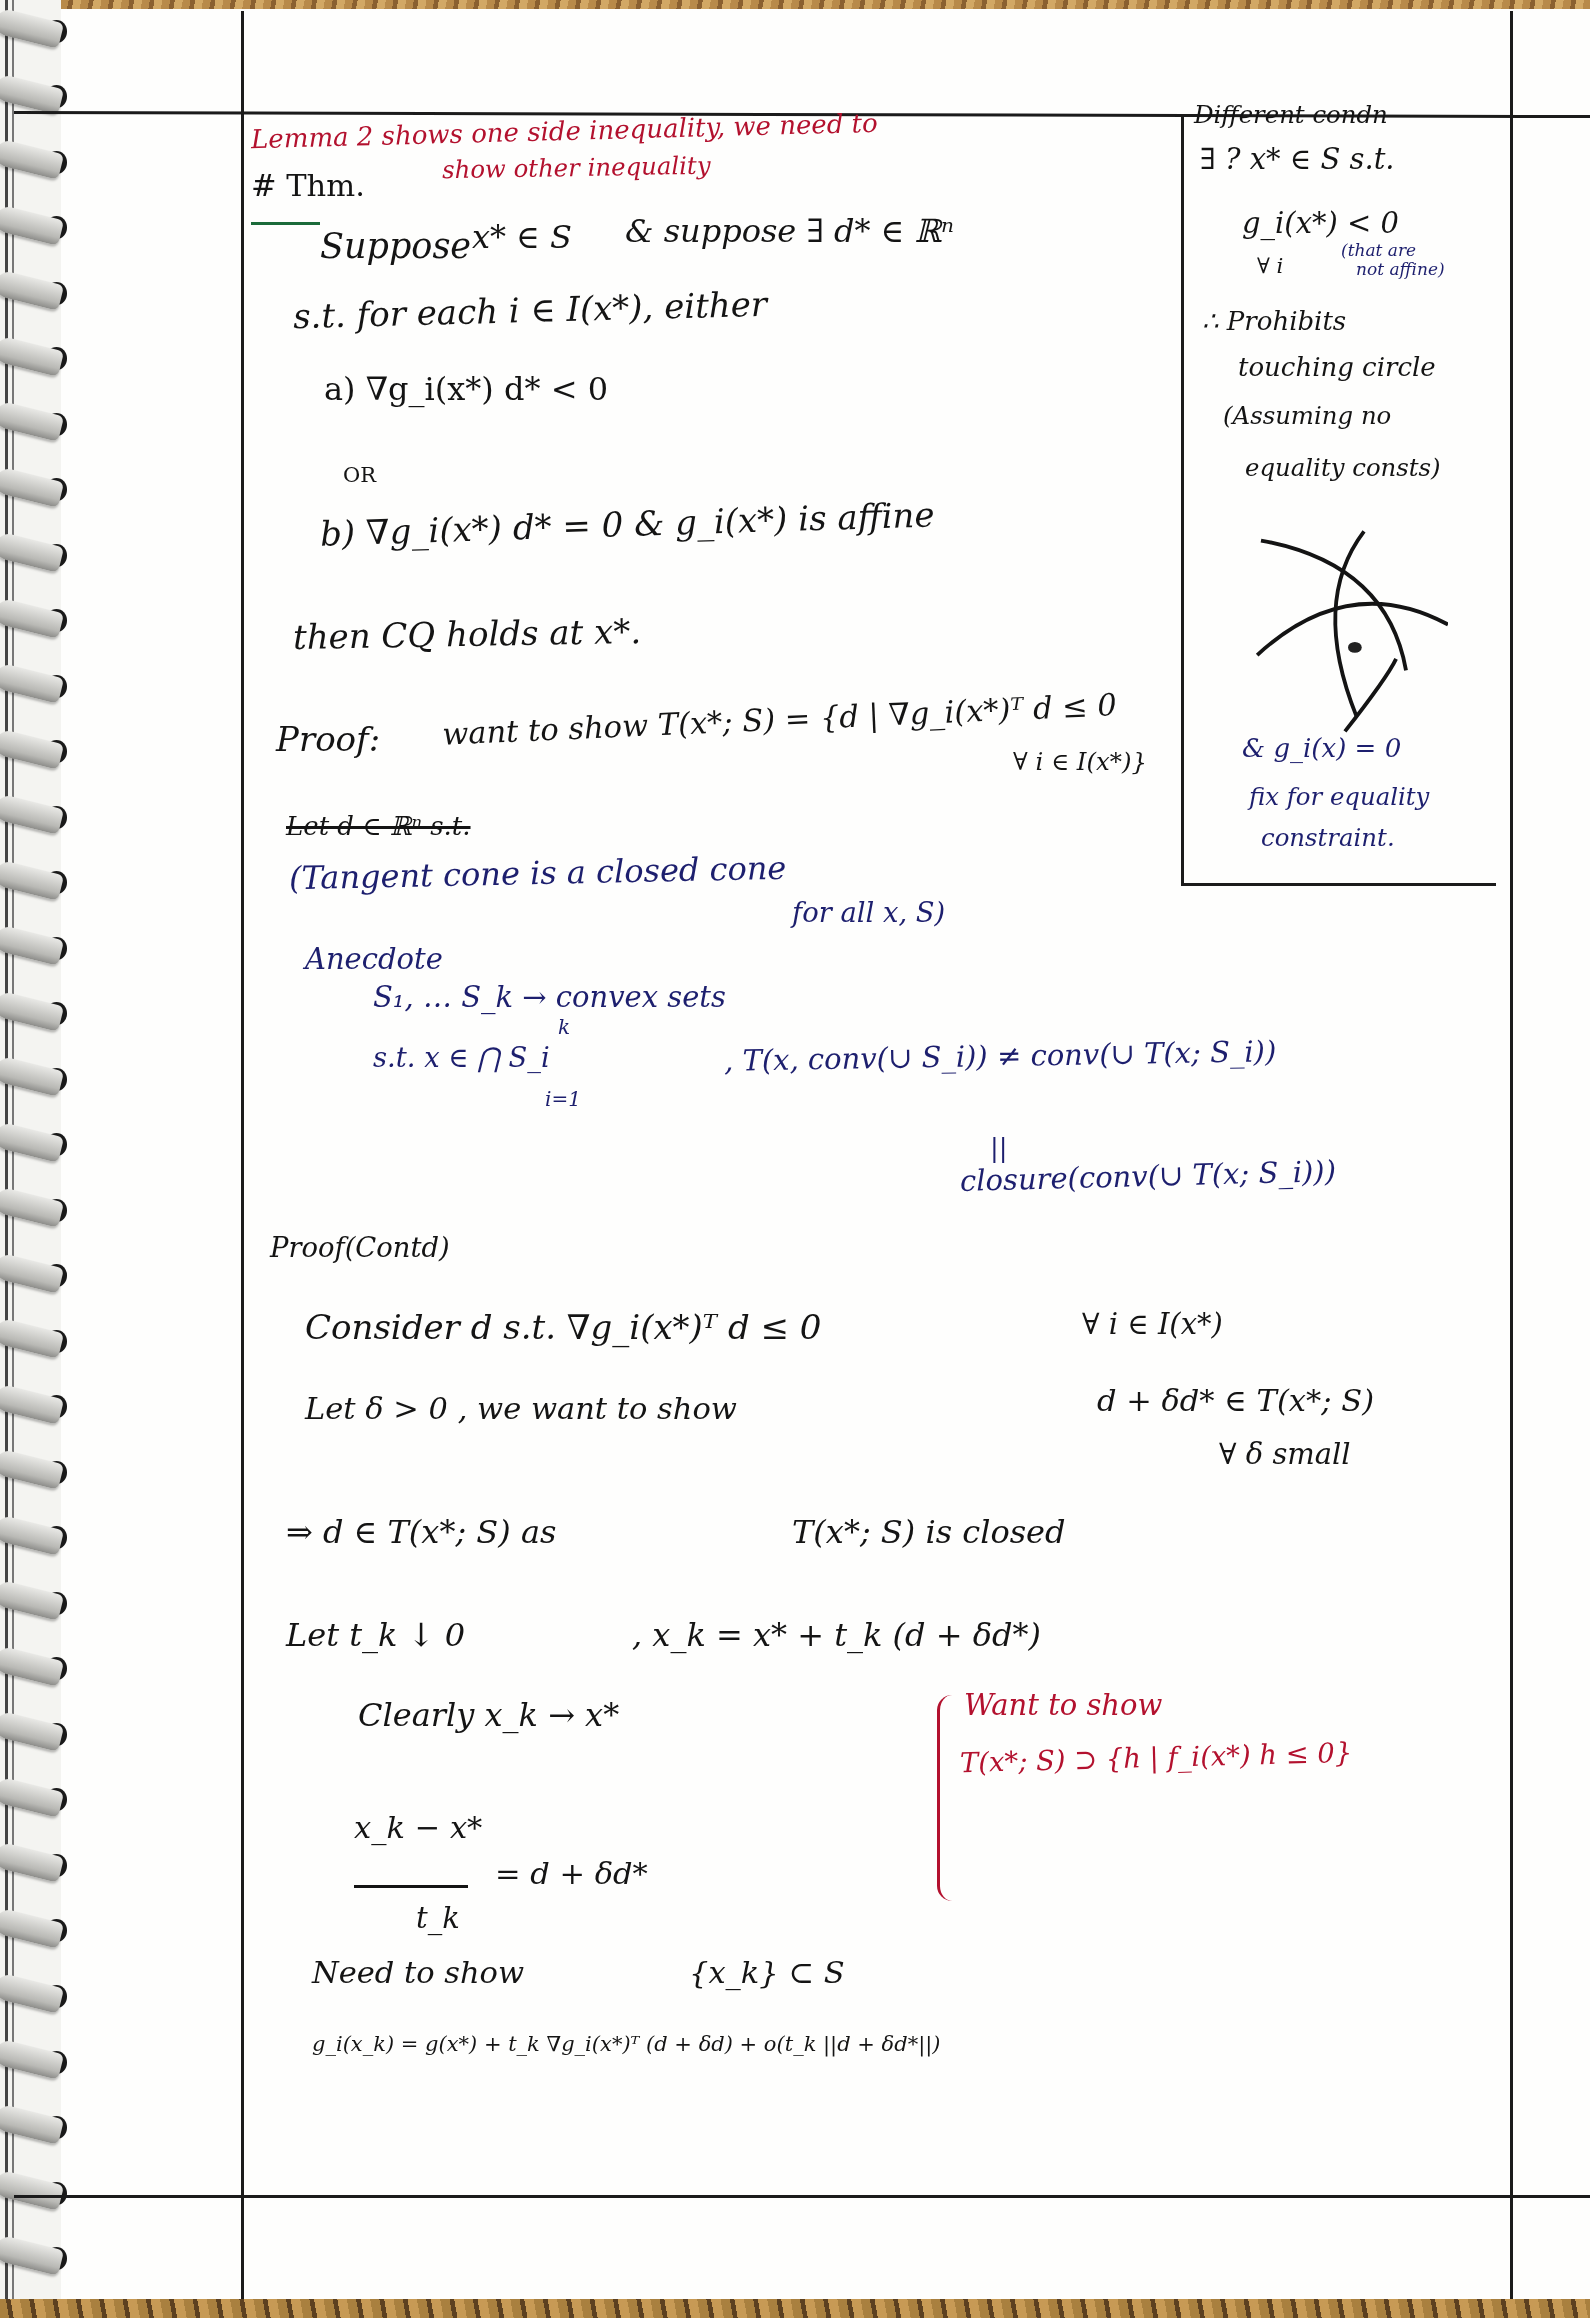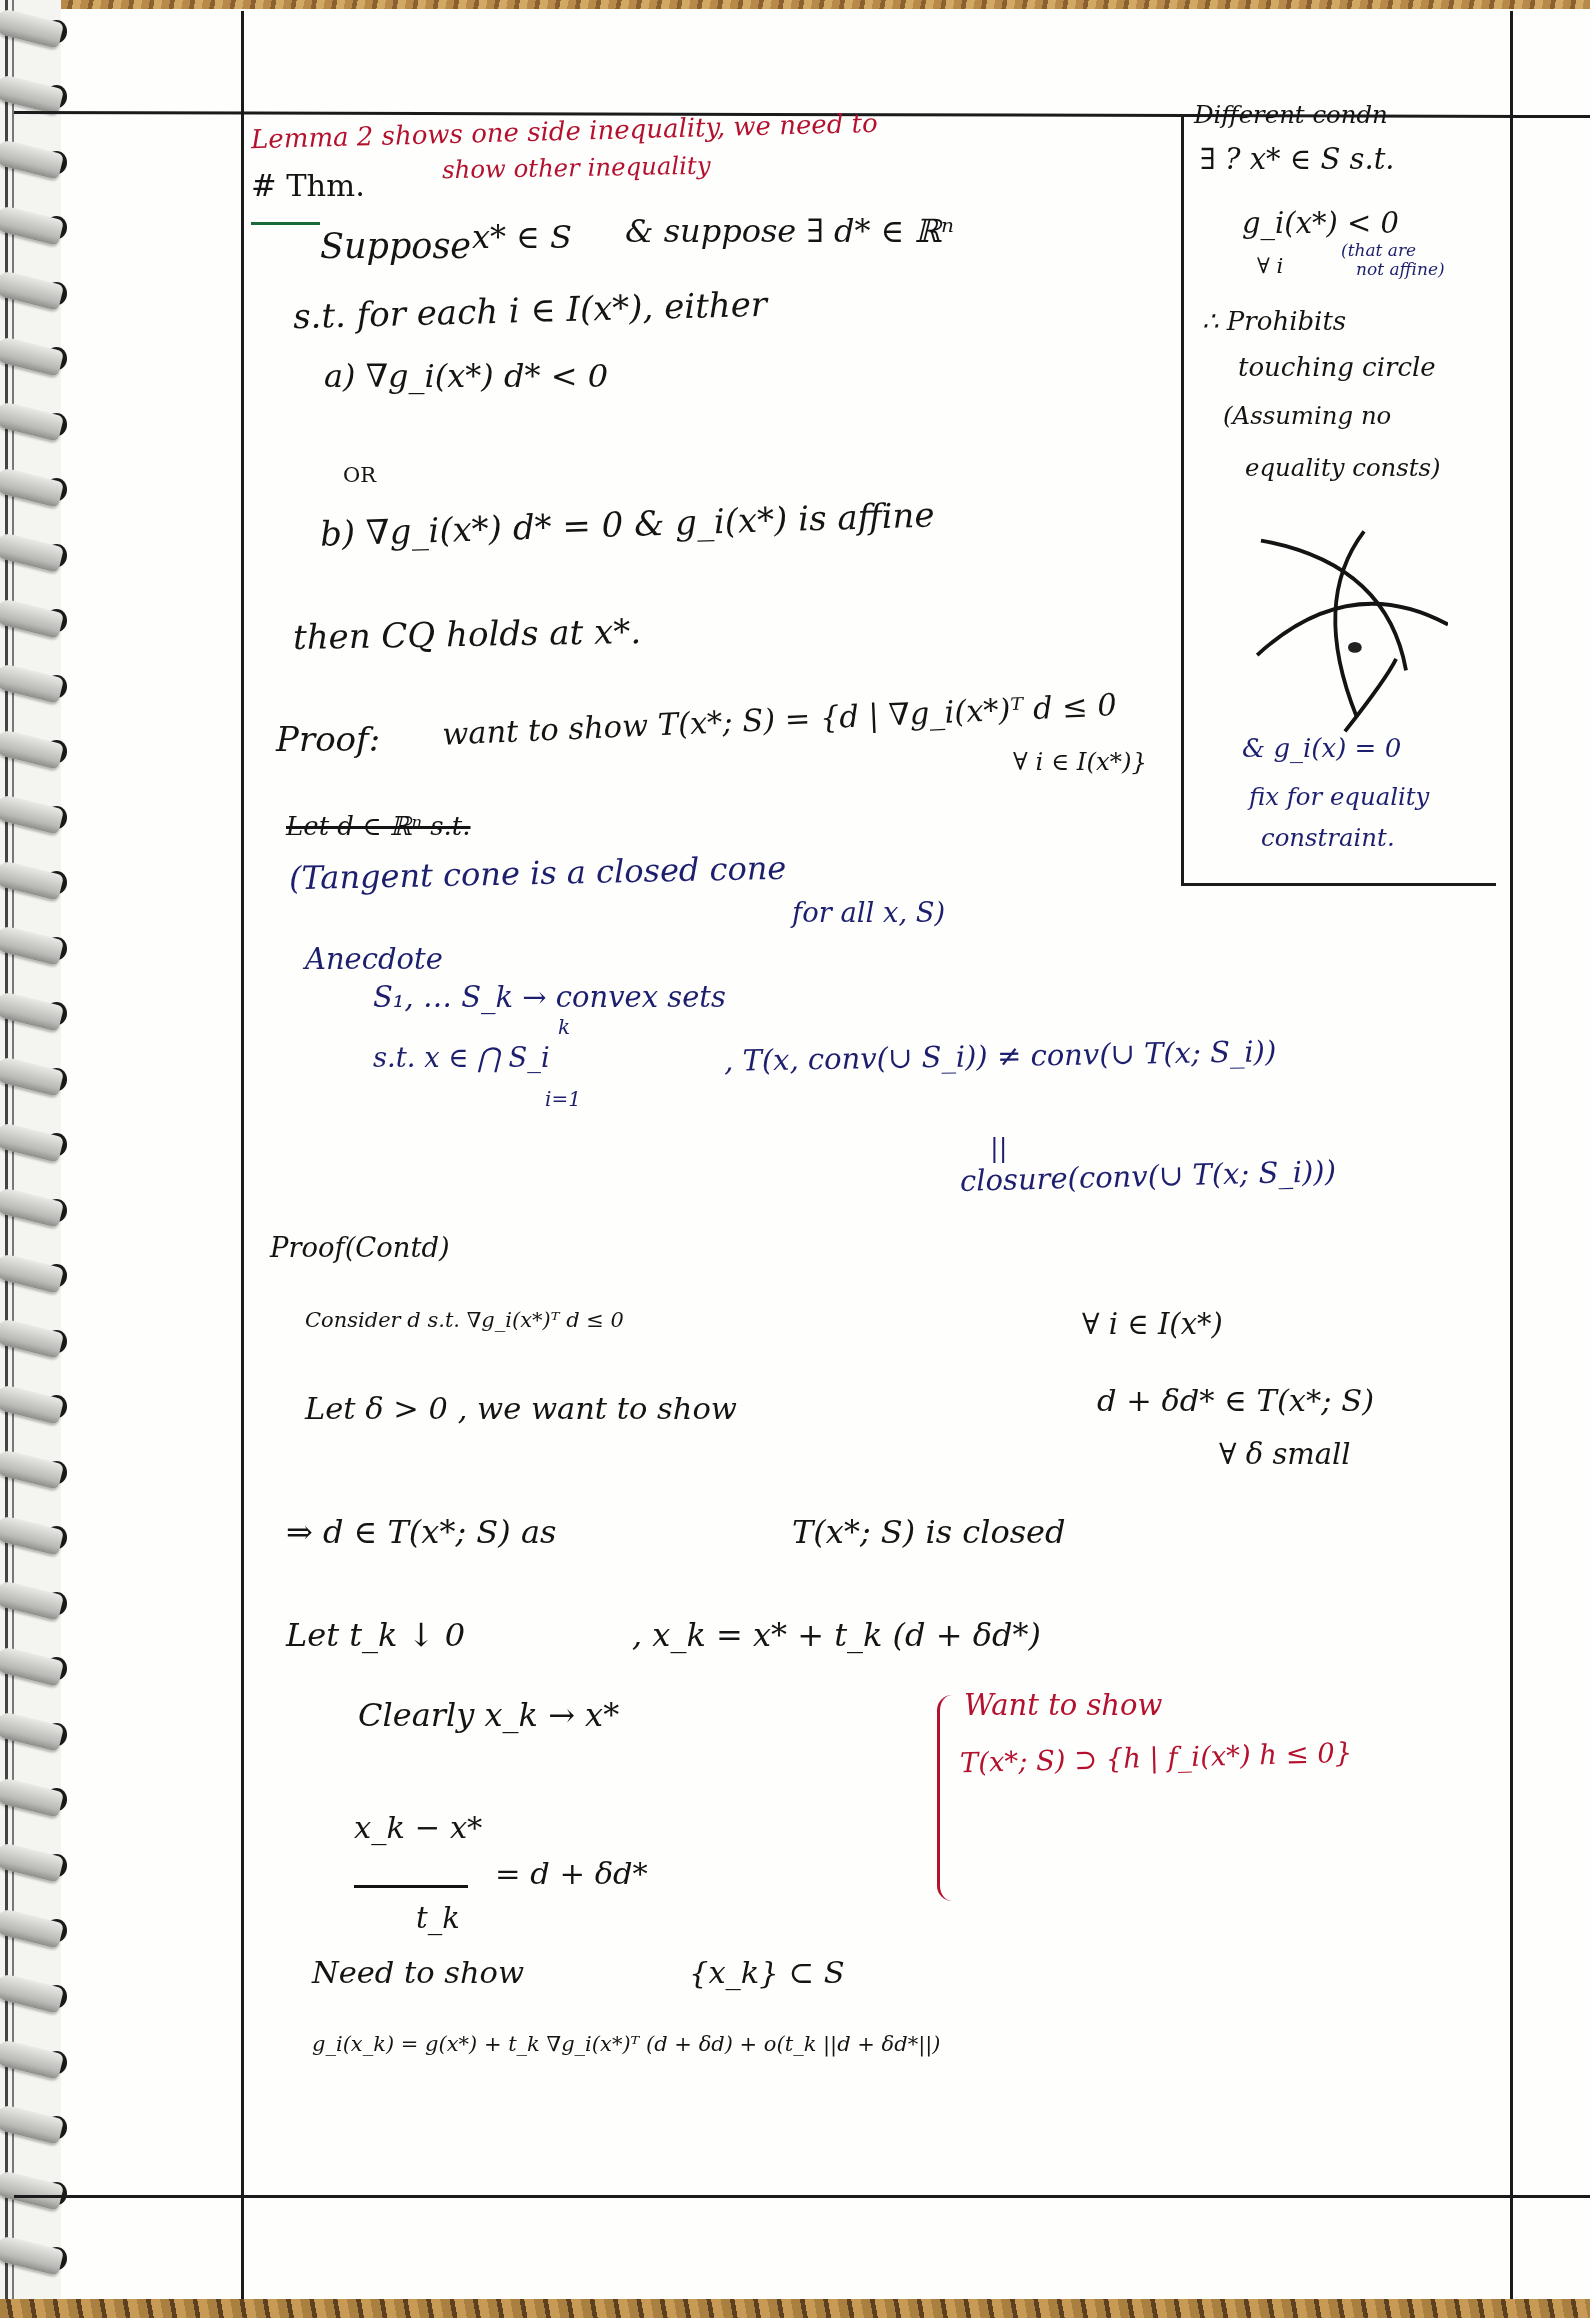--- a/index.html
+++ b/index.html
@@ -120,21 +120,21 @@
 <div class="ink red" style="left:251px;top:118px;font-size:26px;font-style:italic;transform:rotate(-1.5deg)">Lemma 2 shows one side inequality, we need to</div>
 <div class="ink red" style="left:442px;top:156px;font-size:24.4px;font-style:italic;transform:rotate(-1deg)">show other inequality</div>
 
 <div class="ink black" style="left:251px;top:171px;font-size:30.5px"># Thm.</div>
 <div class="green-rule" style="left:251px;top:222px;width:69px"></div>
 
 <div class="ink black" style="left:320px;top:229px;font-size:35px;font-style:italic">Suppose</div>
 <div class="ink black" style="left:472px;top:221px;font-size:32px;font-style:italic">x* ∈ S</div>
 <div class="ink black" style="left:625px;top:215px;font-size:32px;font-style:italic">&amp; suppose ∃ d* ∈ ℝⁿ</div>
 <div class="ink black" style="left:293px;top:293px;font-size:34px;font-style:italic;transform:rotate(-1.5deg)">s.t. for each  i ∈ I(x*), either</div>
-<div class="ink black" style="left:324px;top:360px;font-size:32px;font-style:italic">a)  ∇g_i(x*) d* &lt; 0</div>
+<div class="ink black" style="left:324px;top:373px;font-size:32px;">a)  ∇g_i(x*) d* &lt; 0</div>
 <div class="ink black" style="left:343px;top:465px;font-size:21px">OR</div>
 <div class="ink black" style="left:320px;top:507px;font-size:34px;font-style:italic;transform:rotate(-1.8deg)">b)  ∇g_i(x*) d* = 0  &amp;  g_i(x*) is affine</div>
 <div class="ink black" style="left:293px;top:617px;font-size:34px;font-style:italic;transform:rotate(-1deg)">then  CQ holds  at  x*.</div>
 
 <div class="ink black" style="left:276px;top:722px;font-size:34px;font-style:italic">Proof:</div>
 <div class="ink black" style="left:442px;top:705px;font-size:30.5px;font-style:italic;transform:rotate(-2.5deg)">want to show  T(x*; S) = {d | ∇g_i(x*)ᵀ d ≤ 0</div>
 <div class="ink black" style="left:1013px;top:750px;font-size:24.4px;font-style:italic">∀ i ∈ I(x*)}</div>
 <div class="ink black strike" style="left:286px;top:813px;font-size:26px;font-style:italic">Let d ∈ ℝⁿ s.t.</div>
 <div class="ink blue" style="left:289px;top:857px;font-size:32px;font-style:italic;transform:rotate(-1.2deg)">(Tangent cone is a closed cone</div>
 <div class="ink blue" style="left:792px;top:899px;font-size:27.4px;font-style:italic">for all x, S)</div>
@@ -142,21 +142,21 @@
 <div class="ink blue" style="left:305px;top:945px;font-size:29px;font-style:italic">Anecdote</div>
 <div class="ink blue" style="left:373px;top:983px;font-size:29px;font-style:italic">S₁, … S_k  → convex sets</div>
 <div class="ink blue" style="left:373px;top:1044px;font-size:27.4px;font-style:italic">s.t.  x ∈ ⋂ S_i</div>
 <div class="ink blue" style="left:558px;top:1017px;font-size:20px;font-style:italic">k</div>
 <div class="ink blue" style="left:545px;top:1089px;font-size:20px;font-style:italic">i=1</div>
 <div class="ink blue" style="left:724px;top:1042px;font-size:29px;font-style:italic;transform:rotate(-1deg)">,  T(x, conv(∪ S_i)) ≠ conv(∪ T(x; S_i))</div>
 <div class="ink blue" style="left:990px;top:1135px;font-size:26px">||</div>
 <div class="ink blue" style="left:960px;top:1162px;font-size:29px;font-style:italic;transform:rotate(-1.5deg)">closure(conv(∪ T(x; S_i)))</div>
 
 <div class="ink black" style="left:270px;top:1234px;font-size:27.4px;font-style:italic">Proof(Contd)</div>
-<div class="ink black" style="left:305px;top:1310px;font-size:21px;font-style:italic">Consider   d   s.t.    ∇g_i(x*)ᵀ d ≤ 0</div>
+<div class="ink black" style="left:305px;top:1310px;font-size:34px;font-style:italic">Consider   d   s.t.    ∇g_i(x*)ᵀ d ≤ 0</div>
 <div class="ink black" style="left:1082px;top:1310px;font-size:29px;font-style:italic">∀ i ∈ I(x*)</div>
 <div class="ink black" style="left:305px;top:1394px;font-size:30.5px;font-style:italic">Let  δ &gt; 0   ,  we want to show</div>
 <div class="ink black" style="left:1097px;top:1386px;font-size:30.5px;font-style:italic">d + δd* ∈ T(x*; S)</div>
 <div class="ink black" style="left:1219px;top:1440px;font-size:29px;font-style:italic">∀ δ small</div>
 <div class="ink black" style="left:286px;top:1516px;font-size:32px;font-style:italic">⇒  d ∈ T(x*; S)  as</div>
 <div class="ink black" style="left:792px;top:1516px;font-size:32px;font-style:italic">T(x*; S)  is  closed</div>
 <div class="ink black" style="left:286px;top:1619px;font-size:32px;font-style:italic">Let   t_k ↓ 0</div>
 <div class="ink black" style="left:632px;top:1619px;font-size:32px;font-style:italic">,   x_k = x* + t_k (d + δd*)</div>
 <div class="ink black" style="left:358px;top:1699px;font-size:32px;font-style:italic">Clearly   x_k → x*</div>
 <div class="ink black" style="left:354px;top:1813px;font-size:30.5px;font-style:italic">x_k − x*</div>

